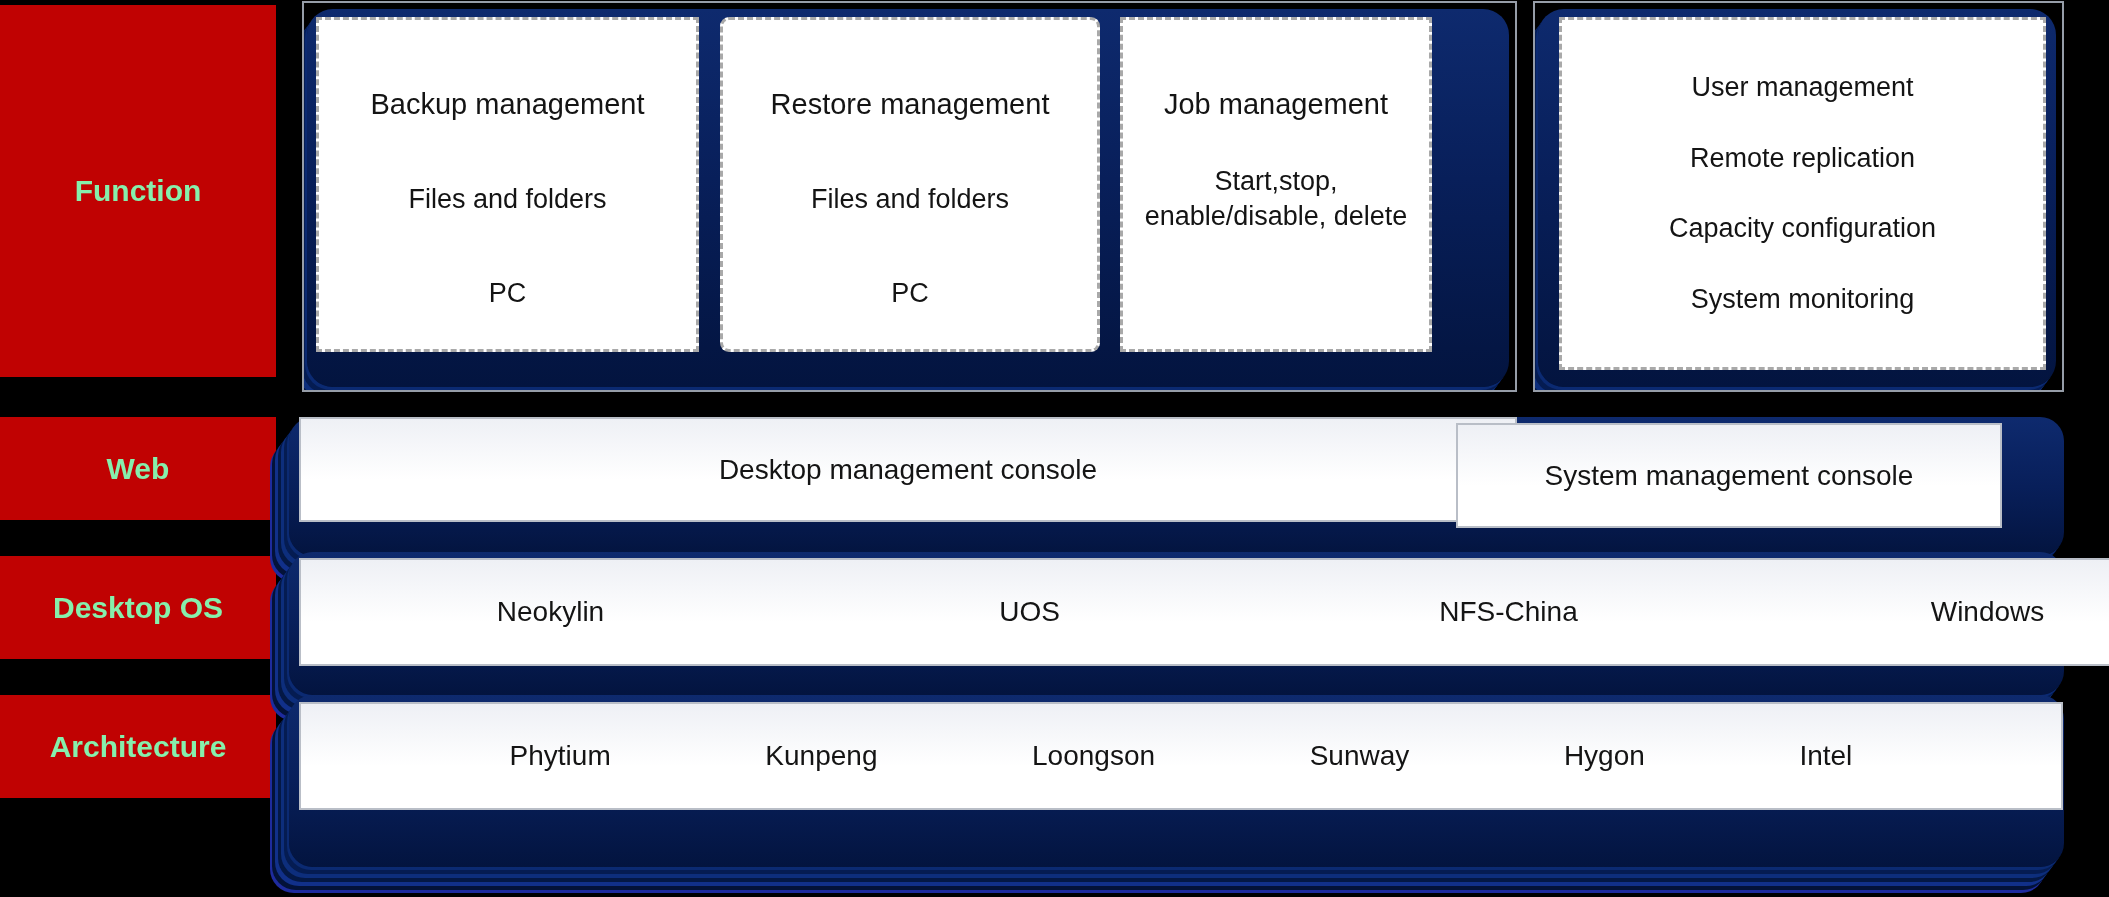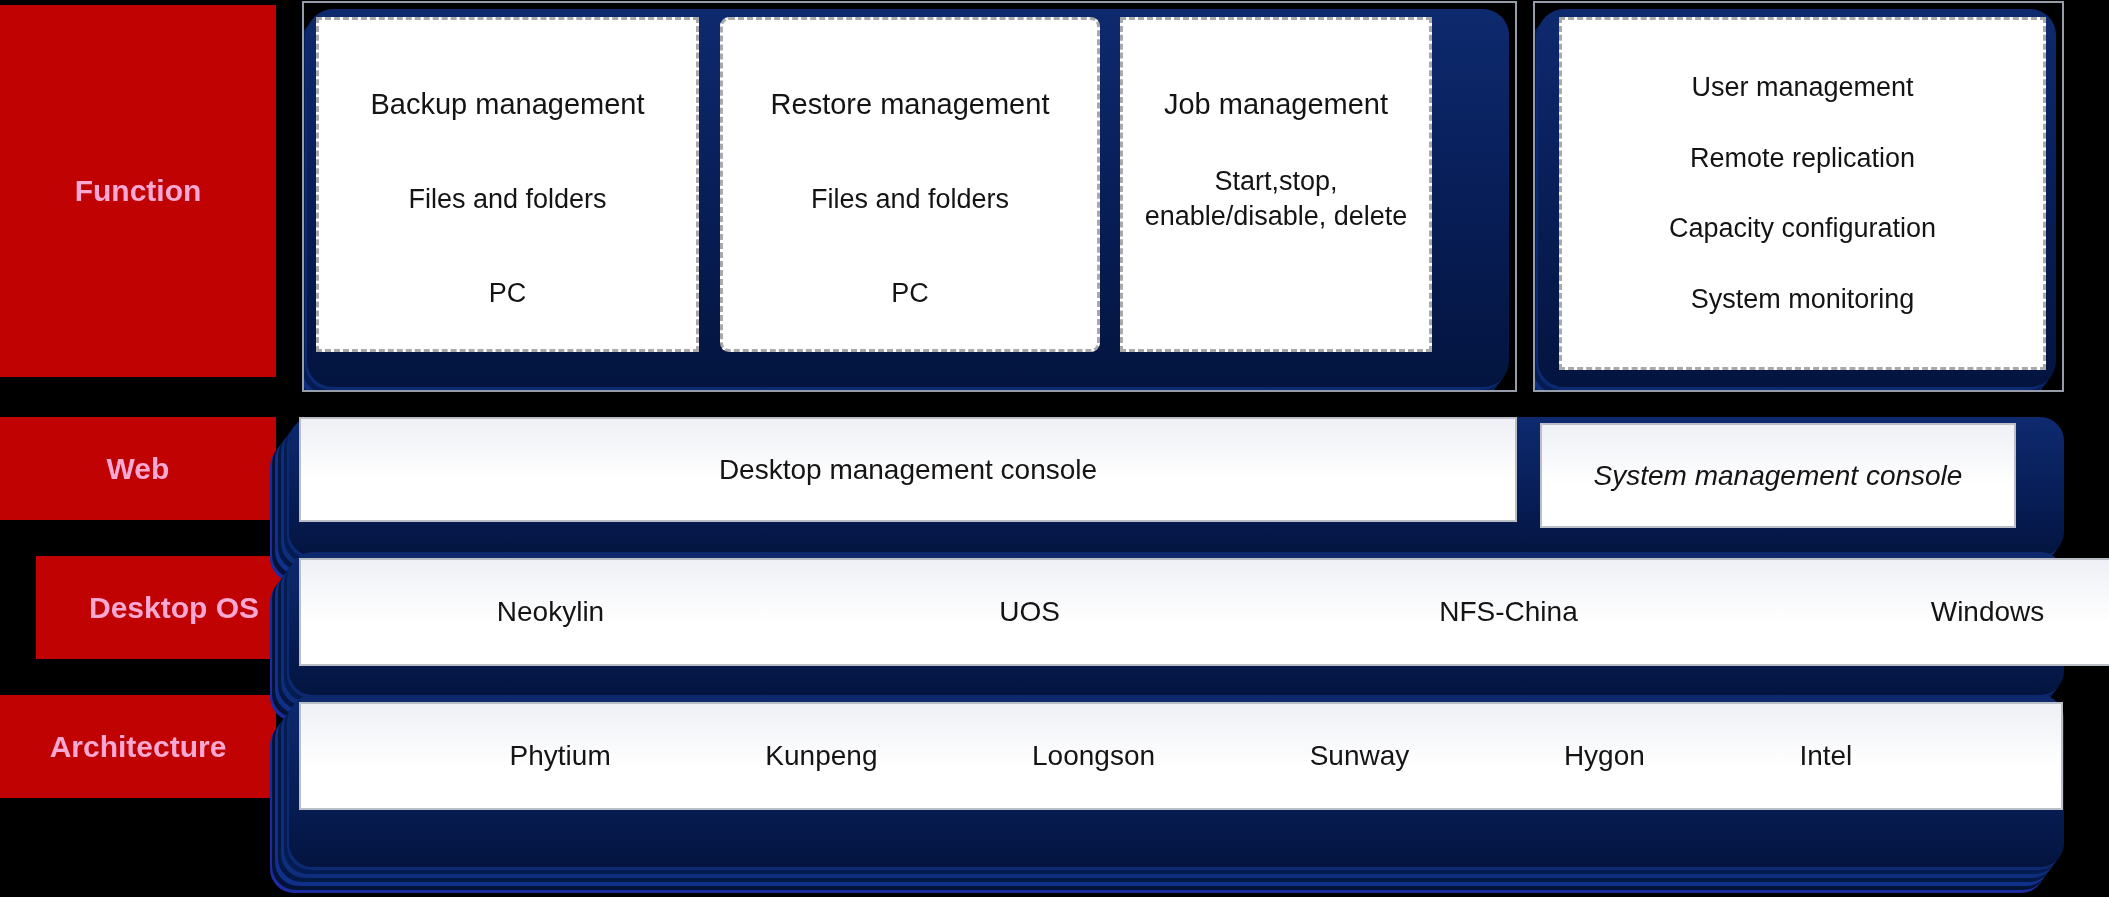--- a/index.html
+++ b/index.html
@@ -14,26 +14,26 @@
   html,body{margin:0;padding:0;}
   body{
     width:2109px;height:897px;position:relative;background:#000;
     font-family:"Liberation Sans","DejaVu Sans",sans-serif;color:var(--ink);
     overflow:hidden;
   }
 
   
   .red-label{
     position:absolute;left:0;width:276px;background:var(--red);
-    color:#f9a8d4;font-weight:bold;font-size:30px;
+    color:#86efac;font-weight:bold;font-size:30px;
     display:flex;align-items:center;justify-content:center;text-align:center;
   }
   #lbl-function{top:5px;height:372px;}
   #lbl-web{top:417px;height:103px;}
-  #lbl-os{top:556px;height:103px;margin-left:36px;}
+  #lbl-os{top:556px;height:103px;}
   #lbl-arch{top:695px;height:103px;}
 
   
   .fn-container{
     position:absolute;top:1px;height:391px;background:#000;
     border:2px solid var(--outline);overflow:hidden;
   }
   #fnc1{left:302px;width:1215px;}
   #fnc2{left:1533px;width:531px;}
 
@@ -83,21 +83,21 @@
   #navy-arch{top:695px;height:172px;}
 
   
   .white-bar{
     position:absolute;background:linear-gradient(180deg,#eef0f5 0%,#ffffff 60%);
     border:2px solid var(--bar_border);
     display:flex;align-items:center;justify-content:center;
     font-size:28px;text-align:center;
   }
   #bar-desktop-console{left:299px;top:417px;width:1218px;height:105px;}
-  #bar-system-console{left:1540px;top:423px;width:476px;height:105px;font-style:italic;}
+  #bar-system-console{left:1456px;top:423px;width:546px;height:105px;}
   #bar-os{left:299px;top:558px;width:1960px;height:108px;
           display:grid;grid-template-columns:repeat(4,1fr);align-items:center;padding-right:30px;padding-left:10px;}
   #bar-arch{left:299px;top:702px;width:1764px;height:108px;
           display:flex;justify-content:space-evenly;align-items:center;padding:0 54px;}
   .cell{text-align:center;font-size:28px;}
 </style>
 </head>
 <body>
 
 <div class="red-label" id="lbl-function">Function</div>

